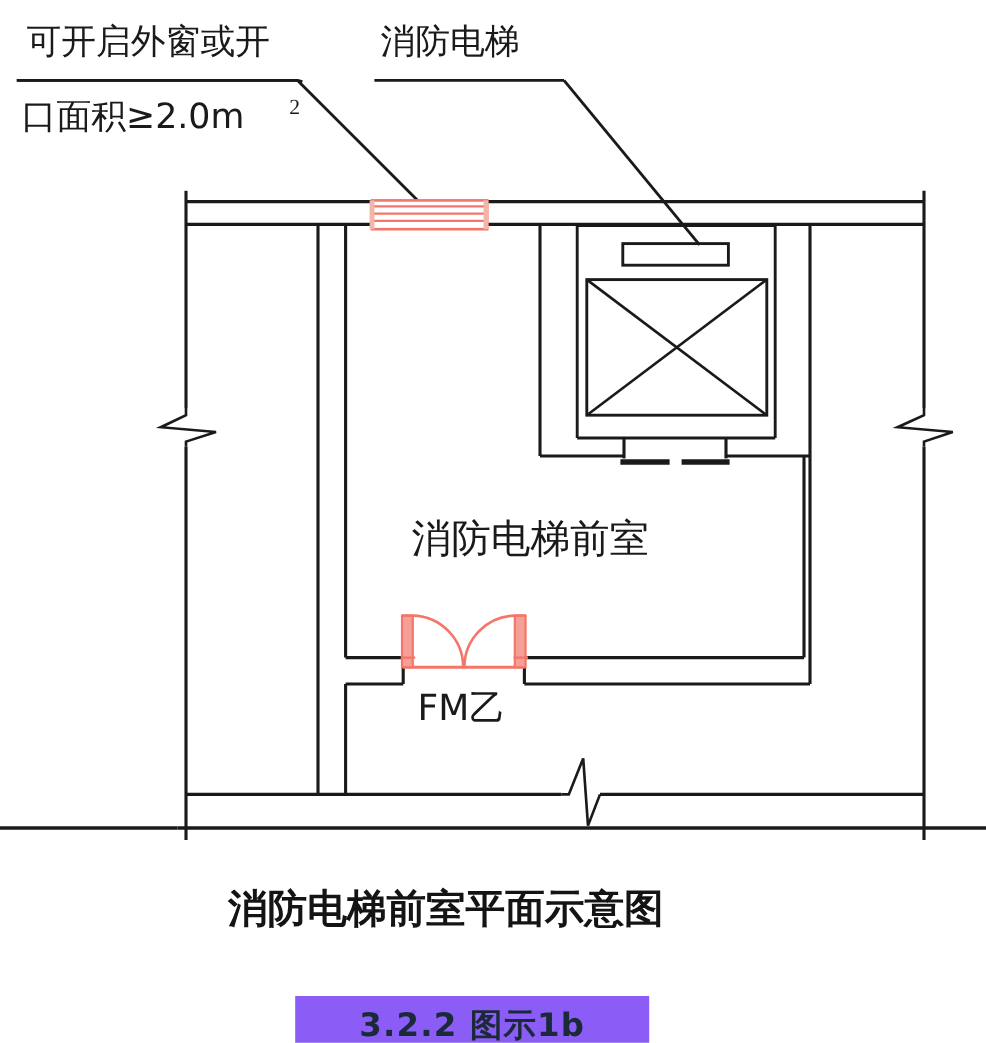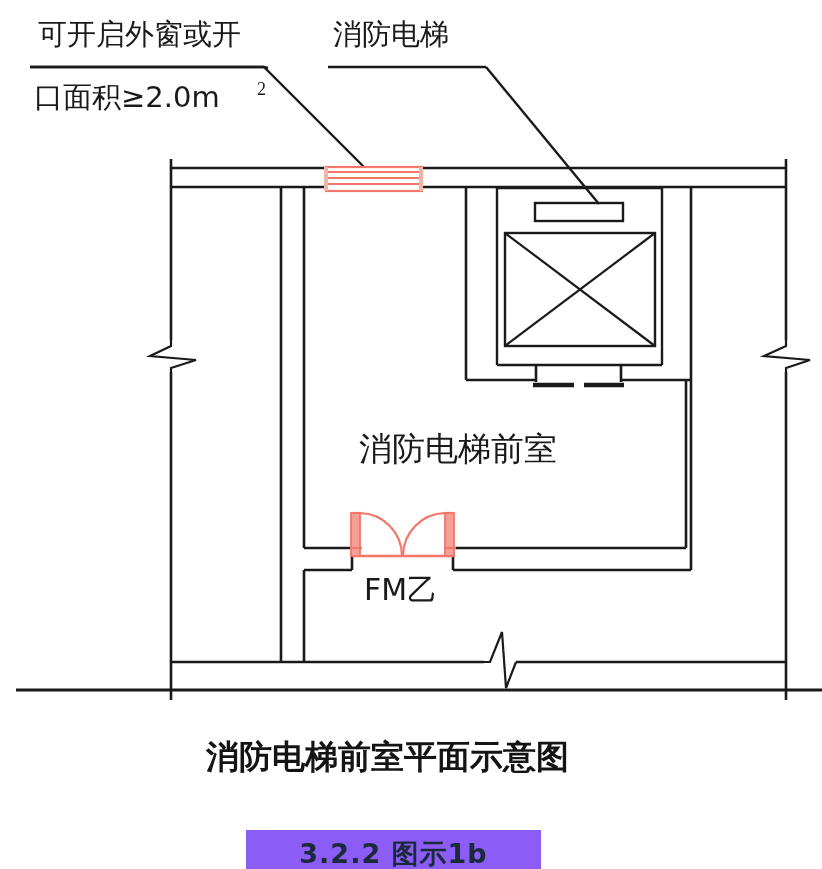--- a/index.html
+++ b/index.html
@@ -9,21 +9,21 @@
   }
   body {
     width: 822px;
     height: 869px;
     font-family: "Liberation Serif", "DejaVu Serif", serif;
     position: relative;
     overflow: hidden;
   }
   #plan-root {
     position: absolute;
-    left: 16px; top: 0;
+    left: 0; top: 0;
     width: 724px;
     height: 869px;
   }
   .ann-text {
     font-family: "Liberation Serif", "DejaVu Serif", serif;
     fill: #1a1a1a;
   }
   .cjk {
     font-family: "DejaVu Sans", "Liberation Sans", sans-serif;
   }

